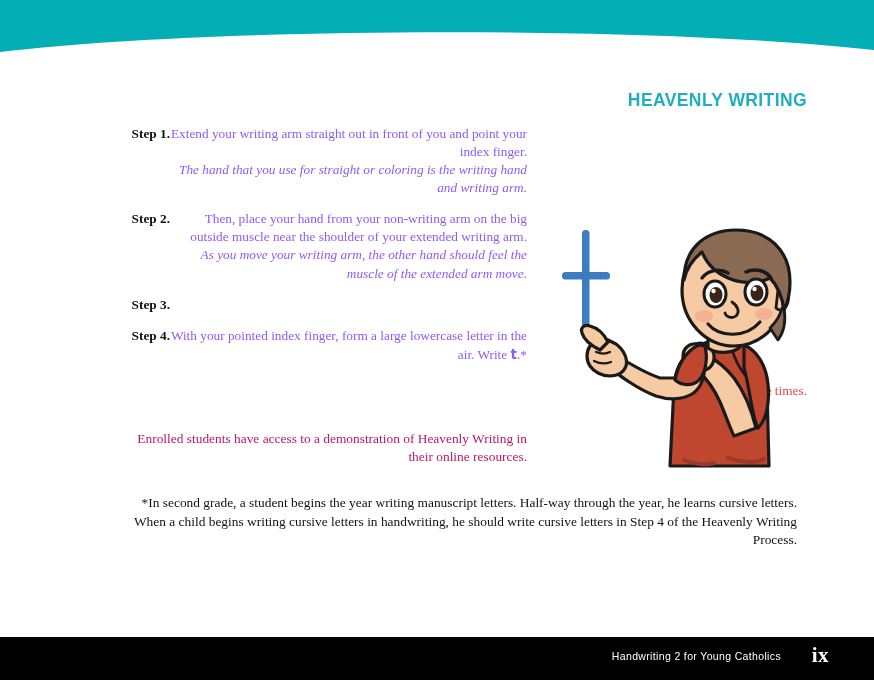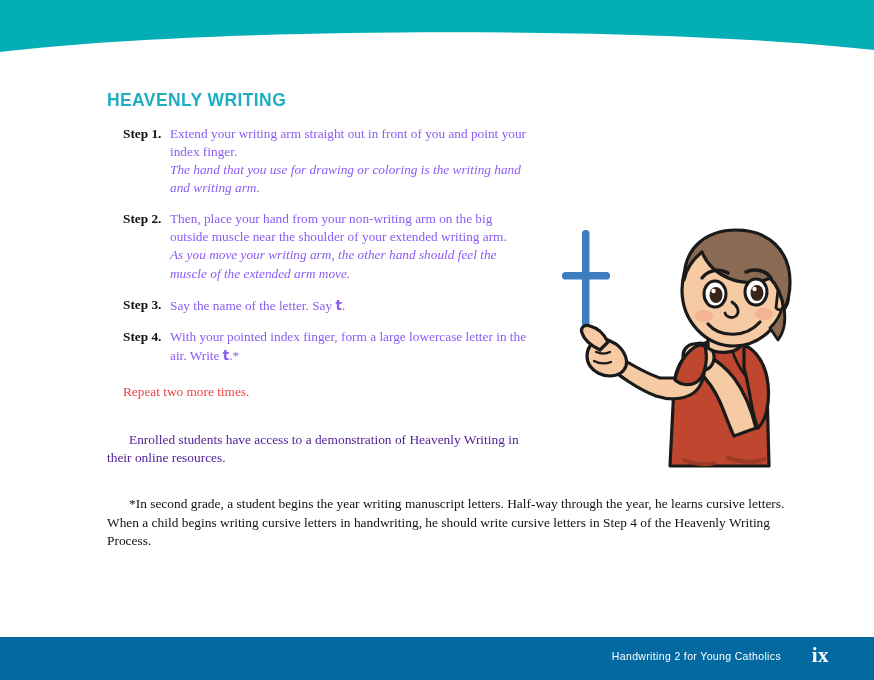--- a/index.html
+++ b/index.html
@@ -35,21 +35,21 @@
   }
   .top-banner svg { display: block; }
 
   
   .bottom-banner {
     position: absolute;
     left: 0;
     top: 637px;
     width: 874px;
     height: 43px;
-    background: #0369a1;
+    background: #000000;
   }
   .footer-text {
     position: absolute;
     right: 93px;
     top: 13px;
     color: #ffffff;
     font-family: "Liberation Sans", sans-serif;
     font-size: 10.5px;
     letter-spacing: 0.35px;
     white-space: nowrap;
@@ -64,20 +64,21 @@
     font-size: 21px;
     letter-spacing: 0.5px;
   }
 
   
   .content {
     position: absolute;
     left: 107px;
     top: 90px;
     width: 700px;
+    text-align: right;
   }
 
   .section-title {
     color: #1FAFC0;
     font-family: "Liberation Sans", sans-serif;
     font-weight: bold;
     font-size: 17.5px;
     letter-spacing: 0.4px;
     margin: 0 0 9px 0;
   }
@@ -133,21 +134,21 @@
     padding-left: 16px;
     margin-top: 18px;
     line-height: 1.36;
   }
 
   .enrolled-para {
     margin-top: 30px;
     width: 420px;
     font-size: 13.4px;
     line-height: 1.36;
-    color: #4c1d95;
+    color: #be185d;
     text-indent: 22px;
   }
 
   .footnote-para {
     margin-top: 28px;
     width: 690px;
     font-size: 13.4px;
     line-height: 1.36;
     color: #111111;
     text-indent: 22px;
@@ -178,37 +179,34 @@
 
     <h1 class="section-title">HEAVENLY WRITING</h1>
 
 
     <div class="steps">
 
       <div class="step-row">
         <div class="step-label">Step 1.</div>
         <div class="step-body">
           <span>Extend your writing arm straight out in front of you and point your index finger.</span>
-          <span class="step-note">The hand that you use for drawing or coloring is the writing hand and writing arm.</span>
+          <span class="step-note">The hand that you use for straight or coloring is the writing hand and writing arm.</span>
         </div>
       </div>
 
       <div class="step-row">
         <div class="step-label">Step 2.</div>
         <div class="step-body">
           <span>Then, place your hand from your non-writing arm on the big outside muscle near the shoulder of your extended writing arm.</span>
           <span class="step-note">As you move your writing arm, the other hand should feel the muscle of the extended arm move.</span>
         </div>
       </div>
 
       <div class="step-row">
         <div class="step-label">Step 3.</div>
-        <div class="step-body">
-          <span>Say the name of the letter. Say </span><span class="glyph-t">t</span><span>.</span>
-        </div>
       </div>
 
       <div class="step-row">
         <div class="step-label">Step 4.</div>
         <div class="step-body">
           <span>With your pointed index finger, form a large lowercase letter in the air. Write </span><span class="glyph-t">t</span><span>.*</span>
         </div>
       </div>
 
 

